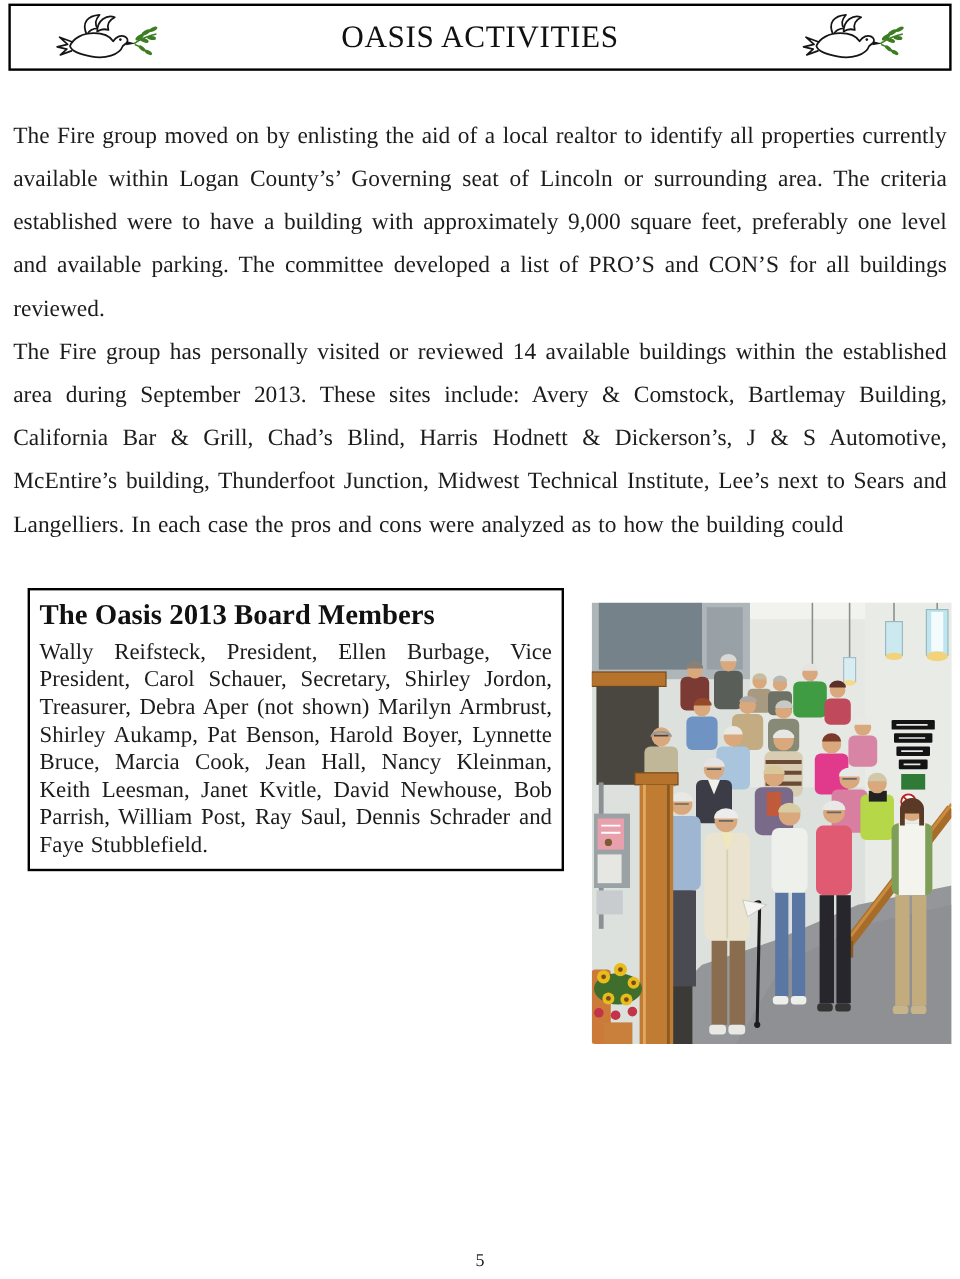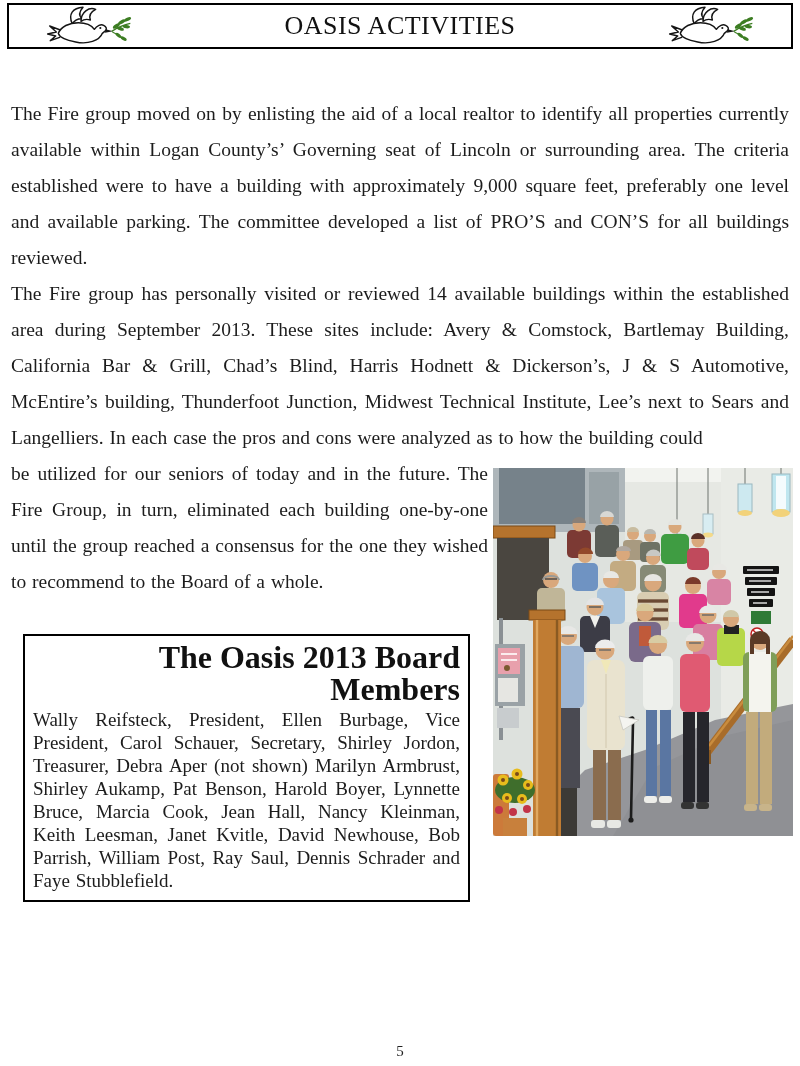--- a/index.html
+++ b/index.html
@@ -9,21 +9,21 @@
     width: 800px;
     height: 1066px;
     background: #ffffff;
     font-family: "Liberation Serif", serif;
     color: #1c1c1c;
     overflow: hidden;
   }
   .header-bar {
     position: absolute;
     top: 3px; left: 7px; right: 7px;
-    height: 46px;
+    height: 56px;
     border: 2px solid #000;
     display: flex;
     align-items: center;
     justify-content: space-between;
     padding: 0 26px;
     background: #fff;
   }
   .header-title {
     font-size: 26px;
     letter-spacing: 0.5px;
@@ -52,23 +52,23 @@
   }
   .photo-frame svg { display: block; width: 300px; height: 368px; }
   .board-box {
     width: 447px;
     margin: 34px 0 0 12px;
     border: 2px solid #000;
     padding: 5px 8px 8px 8px;
     background: #fff;
   }
   .board-title {
-    text-align: right;
+    text-align: left;
     font-weight: bold;
-    font-size: 32px;
+    font-size: 24px;
     line-height: 32px;
     margin-bottom: 3px;
     color: #111;
   }
   .board-body {
     font-size: 19px;
     line-height: 23px;
     text-align: justify;
     word-spacing: 1px;
   }
@@ -137,23 +137,20 @@
     </svg>
   </div>
 
   <div class="content">
 
     <div class="para">The Fire group moved on by enlisting the aid of a local realtor to identify all properties currently available within Logan County’s’ Governing seat of Lincoln or surrounding area.  The criteria established were to have a building with approximately 9,000 square feet, preferably one level and available parking.  The committee developed a list of PRO’S and CON’S for all buildings reviewed.</div>
 
     <div class="para">The Fire group has personally visited or reviewed 14 available buildings within the established area during September 2013. These sites include: Avery &amp; Comstock, Bartlemay Building, California Bar &amp; Grill, Chad’s Blind, Harris Hodnett &amp; Dickerson’s, J &amp; S Automotive, McEntire’s building, Thunderfoot Junction, Midwest Technical Institute, Lee’s next to Sears and Langelliers.   In each case the pros and cons were analyzed as to how the building could</div>
 
     <div class="wrap-row">
-      <div class="narrow-col">
-        <div class="para">be utilized for our seniors of today and in the future.  The Fire Group, in turn, eliminated each building one-by-one until the group reached a consensus for the one they wished to recommend to the Board of a whole.</div>
-      </div>
 
       <div class="board-box">
         <div class="board-title">The Oasis 2013 Board Members</div>
         <div class="board-body">Wally Reifsteck, President, Ellen Burbage, Vice President, Carol Schauer, Secretary, Shirley Jordon, Treasurer, Debra Aper (not shown) Marilyn Armbrust, Shirley Aukamp, Pat Benson, Harold Boyer, Lynnette Bruce, Marcia Cook, Jean Hall, Nancy Kleinman, Keith Leesman, Janet Kvitle, David Newhouse, Bob Parrish, William Post, Ray Saul, Dennis Schrader and Faye Stubblefield.</div>
       </div>
 
       <div class="photo-frame">
         <svg viewBox="0 0 300 368" preserveAspectRatio="none" aria-hidden="true">
 
           <rect x="0" y="0" width="300" height="368" fill="#dde1dd"></rect>

